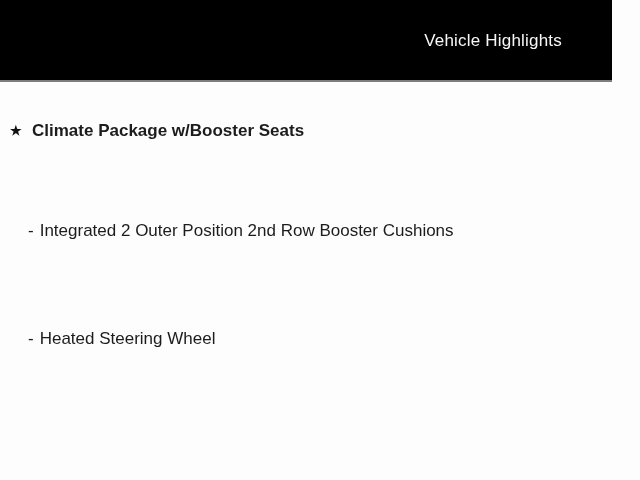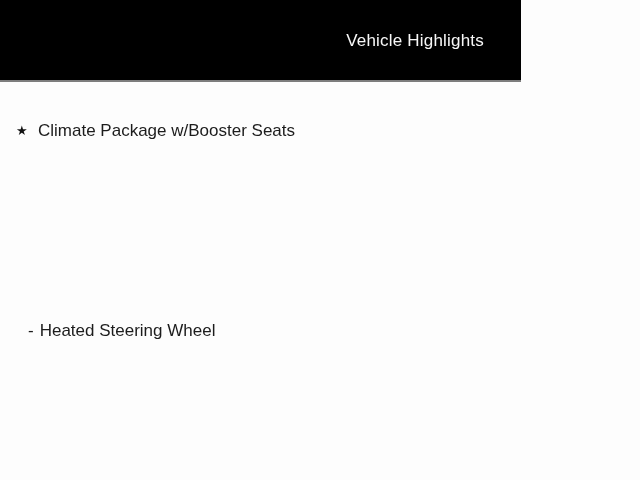--- a/index.html
+++ b/index.html
@@ -16,29 +16,29 @@
     position: relative;
   }
   .page {
     position: absolute;
     inset: 0;
   }
   .header-bar {
     position: absolute;
     top: 0;
     left: 0;
-    width: 521px;
+    width: 612px;
     height: 82px;
     background: #000000;
     border-bottom: 2px solid #7d7d7d;
     display: flex;
     align-items: center;
     justify-content: flex-end;
     box-sizing: border-box;
-    padding-right: 37px;
+    padding-right: 50px;
   }
   .header-title {
     color: #f7f7f7;
     font-size: 17px;
     letter-spacing: 0.2px;
     line-height: 1;
   }
   .content {
     position: absolute;
     top: 84px;
@@ -49,58 +49,62 @@
   }
   .row {
     position: absolute;
     white-space: nowrap;
     font-size: 17px;
     line-height: 22px;
     height: 22px;
     color: #1c1c1c;
   }
   .row.top {
-    left: 16px;
+    left: 10px;
+    font-weight: bold;
   }
   .row.sub {
     left: 28px;
   }
   .bullet-star {
     display: inline-block;
     font-size: 13px;
     width: 14px;
     margin-right: 8px;
     vertical-align: 1px;
     color: #111111;
   }
   .bullet-dash {
     display: inline-block;
     margin-right: 6px;
     color: #1c1c1c;
   }
   .row-1 { top: 36px; }
   .row-2 { top: 136px; }
-  .row-3 { top: 236px; }
+  .row-3 { top: 244px; }
   .row-4 { top: 336px; }
 </style>
 </head>
 <body>
 
 <div class="page">
 
   <div class="header-bar">
     <span class="header-title">Vehicle Highlights</span>
   </div>
 
   <div class="content">
 
     <div class="row top row-1">
       <span class="bullet-star">★</span><span>Climate Package w/Booster Seats</span>
     </div>
 
+    <div class="row sub row-2">
+      <span class="bullet-dash">-</span><span>Integrated 2 Outer Position 2nd Row Booster Cushions</span>
+    </div>
 
     <div class="row sub row-3">
       <span class="bullet-dash">-</span><span>Heated Steering Wheel</span>
     </div>
 
 
   </div>
 
 </div>
 

